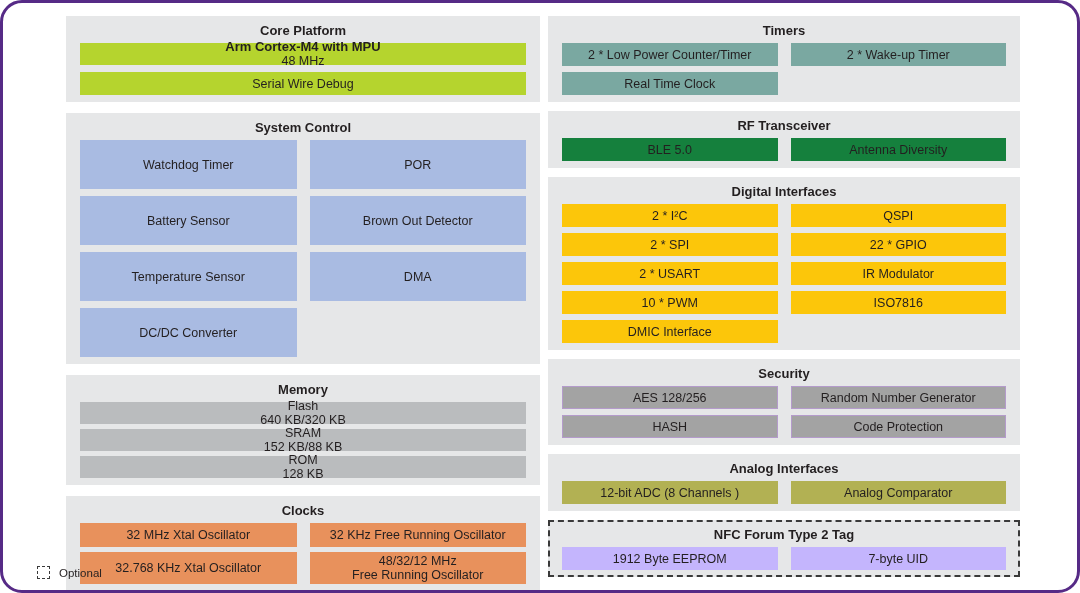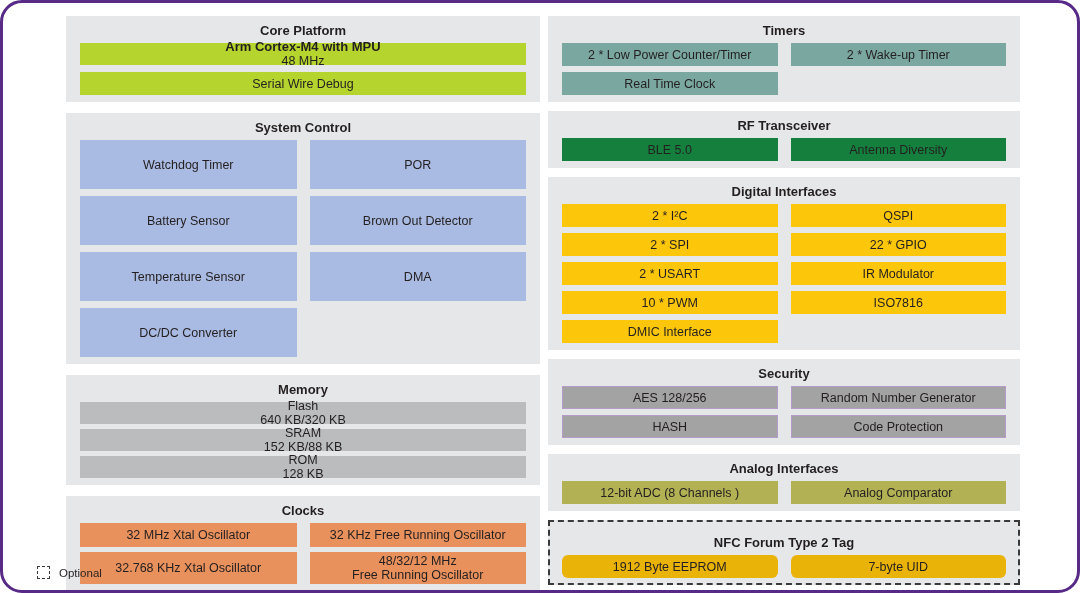--- a/index.html
+++ b/index.html
@@ -2,41 +2,41 @@
 <html><head>
 <meta charset="utf-8">
 <style>
   html,body{margin:0;padding:0;background:#ffffff;font-family:"Liberation Sans",sans-serif;}
   .frame{position:relative;width:1080px;height:593px;box-sizing:border-box;background:#fff;
          border:3px solid #562a86;border-radius:22px;overflow:hidden;}
   .col{position:absolute;top:13px;display:flex;flex-direction:column;}
   .col-left{left:63px;width:474px;gap:11px;}
   .col-right{left:545px;width:472px;gap:9px;}
   section{background:#e6e7e8;padding:4px 14px 7px;box-sizing:border-box;}
-  section.dashed{border:2px dashed #3a3a3a;padding:10px 12px 5px;}
+  section.dashed{border:2px dashed #3a3a3a;padding:2px 12px 5px;}
   .sec-title{text-align:center;font-weight:bold;font-size:13px;line-height:17px;margin:2px 0 4px;color:#231f20;}
   .stack{display:flex;flex-direction:column;gap:7px;}
   .grid2{display:grid;grid-template-columns:1fr 1fr;gap:7px 13px;}
   .cols{display:flex;gap:13px;}
   .cols>div{flex:1;display:flex;flex-direction:column;gap:6px;}
   .block{display:flex;flex-direction:column;align-items:center;justify-content:center;
          text-align:center;font-size:12.5px;line-height:14px;color:#231f20;
          box-sizing:border-box;padding:1px 4px;}
   .bold{font-weight:bold;font-size:13px;}
   .h23{height:23px}.h24{height:24px}.h31{height:49px}.h32{height:32px}.h34{height:22px}
   .c-green{background:#b5d42e;}
   .c-blue{background:#a9bbe2;}
   .c-gray{background:#babcbe;}
   .c-orange{background:#e8915c;}
   .c-teal{background:#7aa8a1;}
   .c-cyan{background:#15803d;}
   .c-yellow{background:#fcc60a;}
   .c-purple{background:#a3a3a3;border:1px solid #b49bcb;}
   .c-olive{background:#b2b153;}
-  .c-nfcteal{background:#eab308;border-radius:6px;}
+  .c-nfcteal{background:#c4b5fd;}
   .legend{position:absolute;left:34px;bottom:11px;display:flex;align-items:center;gap:9px;}
   .legend-box{width:11px;height:11px;border:1px dashed #3a3a3a;background:#fff;}
   .legend-label{font-size:11.5px;color:#231f20;}
 </style>
 </head>
 <body>
 
 <div class="frame">
 
   <div class="col col-left">

